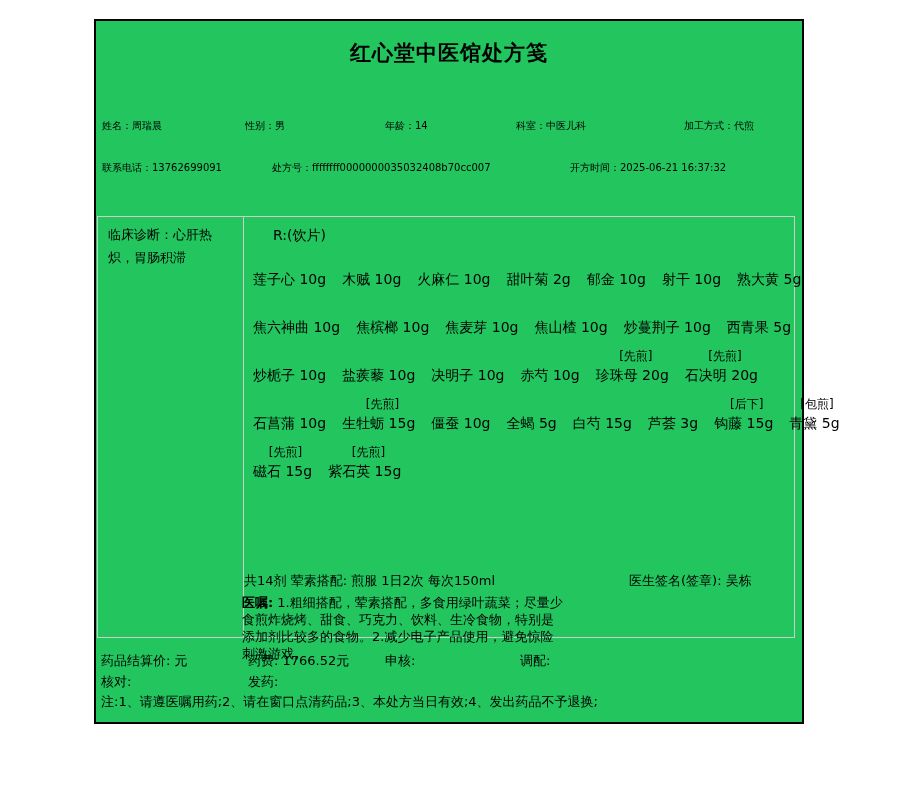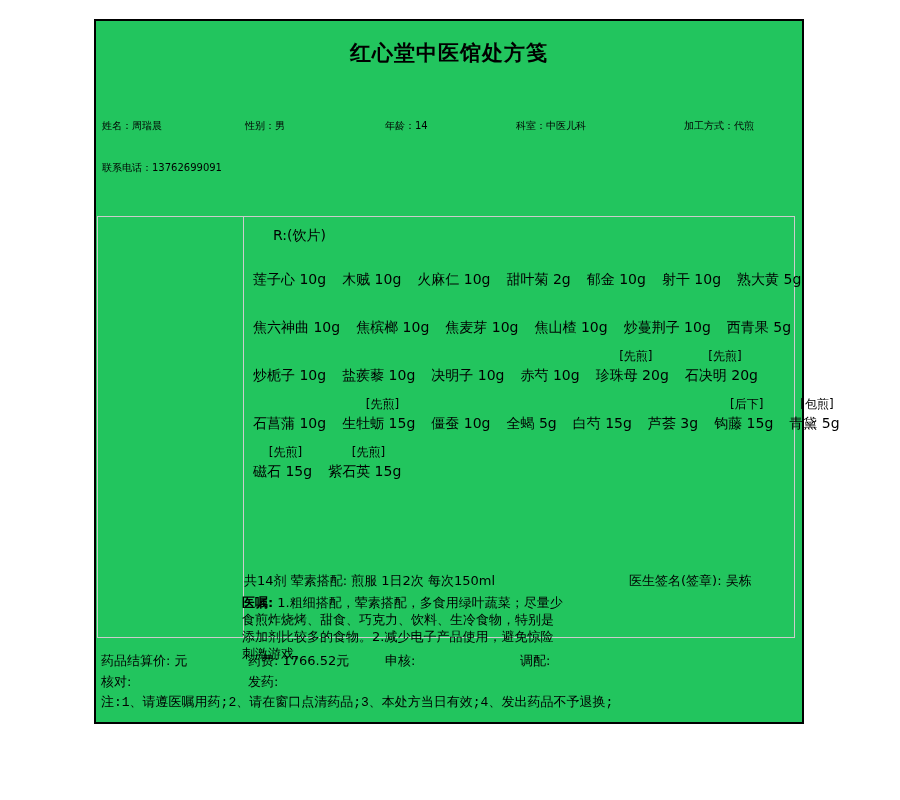--- a/index.html
+++ b/index.html
@@ -28,44 +28,47 @@
             font-size:12px;white-space:nowrap;}
   .usage{position:absolute;left:146px;top:355px;font-size:13px;white-space:nowrap;}
   .doctor{position:absolute;left:495px;top:355px;font-size:13px;white-space:nowrap;margin-left:36px;}
   .advice{position:absolute;left:144px;top:377px;width:324px;font-size:13px;line-height:17px;}
   .advice-label{font-weight:bold;}
   .settle-row{position:absolute;left:0;width:100%;height:18px;font-size:13px;}
   #settle-0{top:631px;}
   #settle-1{top:652px;}
   #settle-0 .f0{left:5px}#settle-0 .f1{left:152px}#settle-0 .f2{left:289px}#settle-0 .f3{left:424px}
   #settle-1 .f0{left:5px}#settle-1 .f1{left:152px}
-  .note{position:absolute;left:5px;top:672px;font-size:13px;white-space:nowrap;font-family:Liberation Mono, monospace;}
+  .note{position:absolute;left:5px;top:672px;font-size:13px;white-space:nowrap;}
 </style>
 </head>
 <body>
 
 <div class="page">
   <div class="sheet">
 
     <div class="title">红心堂中医馆处方笺</div>
 
     <div class="info-row" id="info-row-0">
         <span class="field f0">姓名：周瑞晨</span>
         <span class="field f1">性别：男</span>
         <span class="field f2">年龄：14</span>
         <span class="field f3">科室：中医儿科</span>
         <span class="field f4">加工方式：代煎</span>
       </div>
     <div class="info-row" id="info-row-1">
         <span class="field f0">联系电话：13762699091</span>
+        <span class="field f1">处方号：ffffffff0000000035032408b70cc007</span>
+        <span class="field f2">开方时间：2025-06-21 16:37:32</span>
       </div>
 
     <div class="rx-table">
       <div class="col-divider"></div>
 
+      <div class="diag"><span>临床诊断：</span><span>心肝热炽，胃肠积滞</span></div>
 
       <div class="rx-label">R:(饮片)</div>
 
       <div id="rx-rows">
           <div class="med-row" style="top: 0px;"><span class="med-item"><span class="med-name">莲子心</span><span class="med-dose"> 10g</span></span><span class="med-item"><span class="med-name">木贼</span><span class="med-dose"> 10g</span></span><span class="med-item"><span class="med-name">火麻仁</span><span class="med-dose"> 10g</span></span><span class="med-item"><span class="med-name">甜叶菊</span><span class="med-dose"> 2g</span></span><span class="med-item"><span class="med-name">郁金</span><span class="med-dose"> 10g</span></span><span class="med-item"><span class="med-name">射干</span><span class="med-dose"> 10g</span></span><span class="med-item"><span class="med-name">熟大黄</span><span class="med-dose"> 5g</span></span></div>
           <div class="med-row" style="top: 48px;"><span class="med-item"><span class="med-name">焦六神曲</span><span class="med-dose"> 10g</span></span><span class="med-item"><span class="med-name">焦槟榔</span><span class="med-dose"> 10g</span></span><span class="med-item"><span class="med-name">焦麦芽</span><span class="med-dose"> 10g</span></span><span class="med-item"><span class="med-name">焦山楂</span><span class="med-dose"> 10g</span></span><span class="med-item"><span class="med-name">炒蔓荆子</span><span class="med-dose"> 10g</span></span><span class="med-item"><span class="med-name">西青果</span><span class="med-dose"> 5g</span></span></div>
           <div class="med-row" style="top: 96px;"><span class="med-item"><span class="med-name">炒栀子</span><span class="med-dose"> 10g</span></span><span class="med-item"><span class="med-name">盐蒺藜</span><span class="med-dose"> 10g</span></span><span class="med-item"><span class="med-name">决明子</span><span class="med-dose"> 10g</span></span><span class="med-item"><span class="med-name">赤芍</span><span class="med-dose"> 10g</span></span><span class="med-item"><span class="med-name">珍珠母</span><span class="med-dose"> 20g</span><span class="med-note">[先煎]</span></span><span class="med-item"><span class="med-name">石决明</span><span class="med-dose"> 20g</span><span class="med-note">[先煎]</span></span></div>
           <div class="med-row" style="top: 144px;"><span class="med-item"><span class="med-name">石菖蒲</span><span class="med-dose"> 10g</span></span><span class="med-item"><span class="med-name">生牡蛎</span><span class="med-dose"> 15g</span><span class="med-note">[先煎]</span></span><span class="med-item"><span class="med-name">僵蚕</span><span class="med-dose"> 10g</span></span><span class="med-item"><span class="med-name">全蝎</span><span class="med-dose"> 5g</span></span><span class="med-item"><span class="med-name">白芍</span><span class="med-dose"> 15g</span></span><span class="med-item"><span class="med-name">芦荟</span><span class="med-dose"> 3g</span></span><span class="med-item"><span class="med-name">钩藤</span><span class="med-dose"> 15g</span><span class="med-note">[后下]</span></span><span class="med-item"><span class="med-name">青黛</span><span class="med-dose"> 5g</span><span class="med-note">[包煎]</span></span></div>
           <div class="med-row" style="top: 192px;"><span class="med-item"><span class="med-name">磁石</span><span class="med-dose"> 15g</span><span class="med-note">[先煎]</span></span><span class="med-item"><span class="med-name">紫石英</span><span class="med-dose"> 15g</span><span class="med-note">[先煎]</span></span></div>
         </div>

